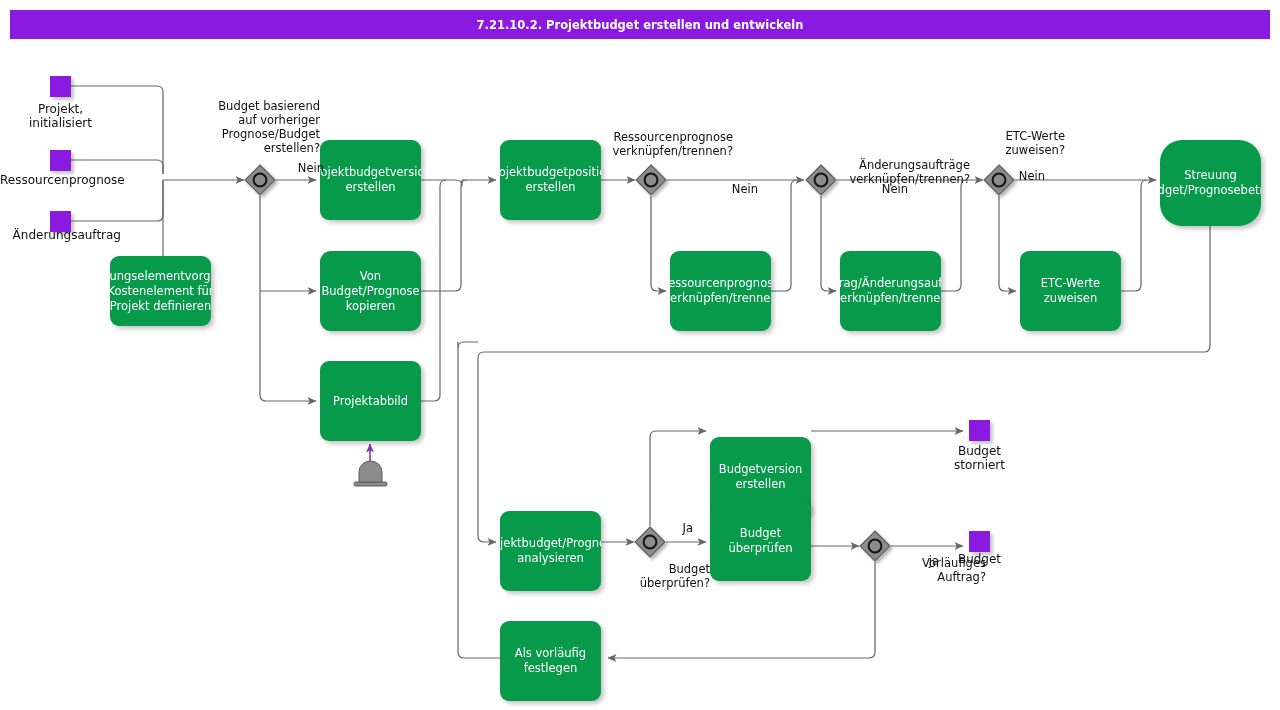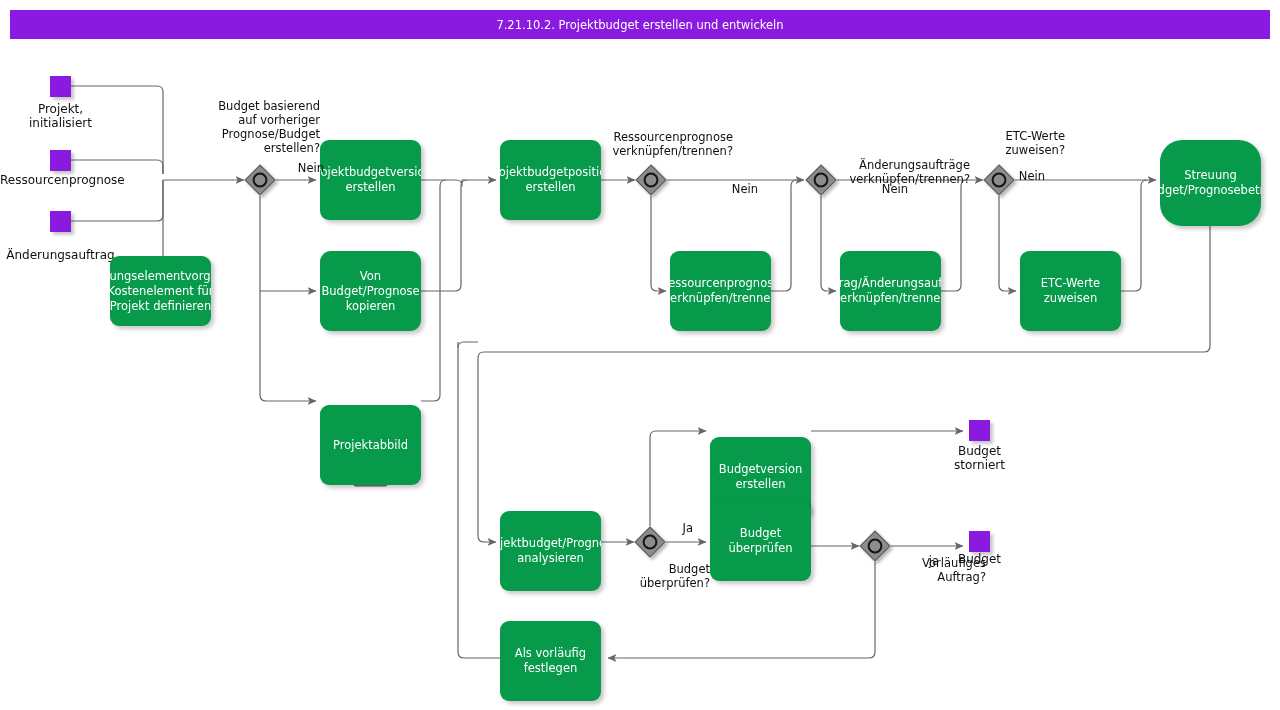--- a/index.html
+++ b/index.html
@@ -11,21 +11,21 @@
   }
   #canvas{position:relative;width:1280px;height:710px;background:#fff;}
 
   
   .titlebar{
     position:absolute;left:10px;top:10px;width:1260px;height:29px;
     background:#8a1ae0;
     display:flex;align-items:center;justify-content:center;
   }
   .titlebar .ttl{
-    color:#ffffff;font-size:11.5px;font-weight:normal;
+    color:#ffffff;font-size:11.5px;font-weight:bold;
     font-family:"DejaVu Sans","Liberation Sans",sans-serif;
     letter-spacing:0px;white-space:nowrap;
   }
 
   
   #wires{position:absolute;left:0;top:0;width:1280px;height:710px;}
 
   
   .task{
     position:absolute;box-sizing:border-box;
@@ -188,21 +188,21 @@
   <div class="evt" style="left:50px;top:76px;"></div>
   <div class="evtlbl" style="left:0px;top:102px;width:121px;">
     <div>Projekt,</div>
     <div>initialisiert</div>
   </div>
 
   <div class="evt" style="left:50px;top:150px;"></div>
   <div class="evtlbl" style="left:0px;top:173px;width:121px;">Ressourcenprognose</div>
 
   <div class="evt" style="left:50px;top:211px;"></div>
-  <div class="evtlbl" style="left:0px;top:248px;width:121px;">Änderungsauftrag</div>
+  <div class="evtlbl" style="left:0px;top:228px;width:121px;text-align:right;">Änderungsauftrag</div>
 
   <div class="evt" style="left:969px;top:420px;"></div>
   <div class="evtlbl" style="left:919px;top:444px;width:121px;">
     <div>Budget</div>
     <div>storniert</div>
   </div>
 
   <div class="evt" style="left:969px;top:531px;"></div>
   <div class="evtlbl" style="left:919px;top:552px;width:121px;">Budget</div>
 
@@ -222,21 +222,21 @@
   </div>
 
   <div class="task" style="left:320px;top:251px;width:101px;height:80px;border-radius:11px;">
     <div class="lbl">
       <div>Von</div>
       <div>Budget/Prognose</div>
       <div>kopieren</div>
     </div>
   </div>
 
-  <div class="task" style="left:320px;top:361px;width:101px;height:80px;margin-top:44px;">
+  <div class="task" style="left:320px;top:361px;width:101px;height:80px;">
     <div class="lbl">
       <div>Projektabbild</div>
     </div>
   </div>
 
   <div class="task" style="left:500px;top:140px;width:101px;height:80px;">
     <div class="lbl">
       <div>Projektbudgetposition</div>
       <div>erstellen</div>
     </div>

